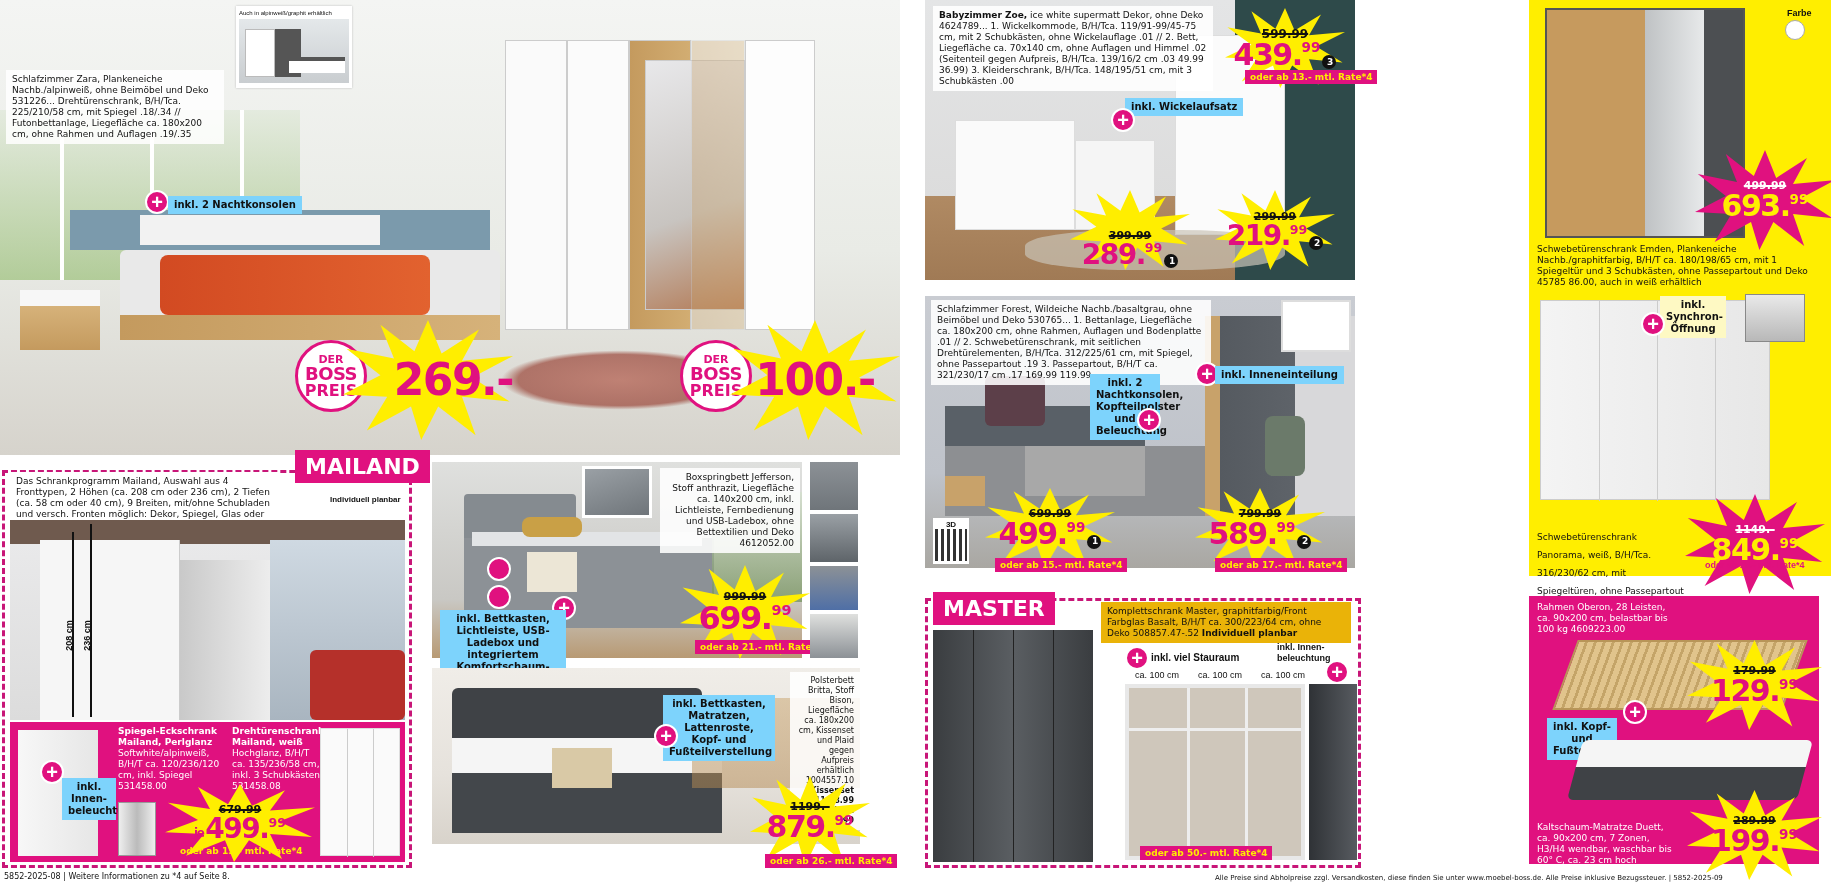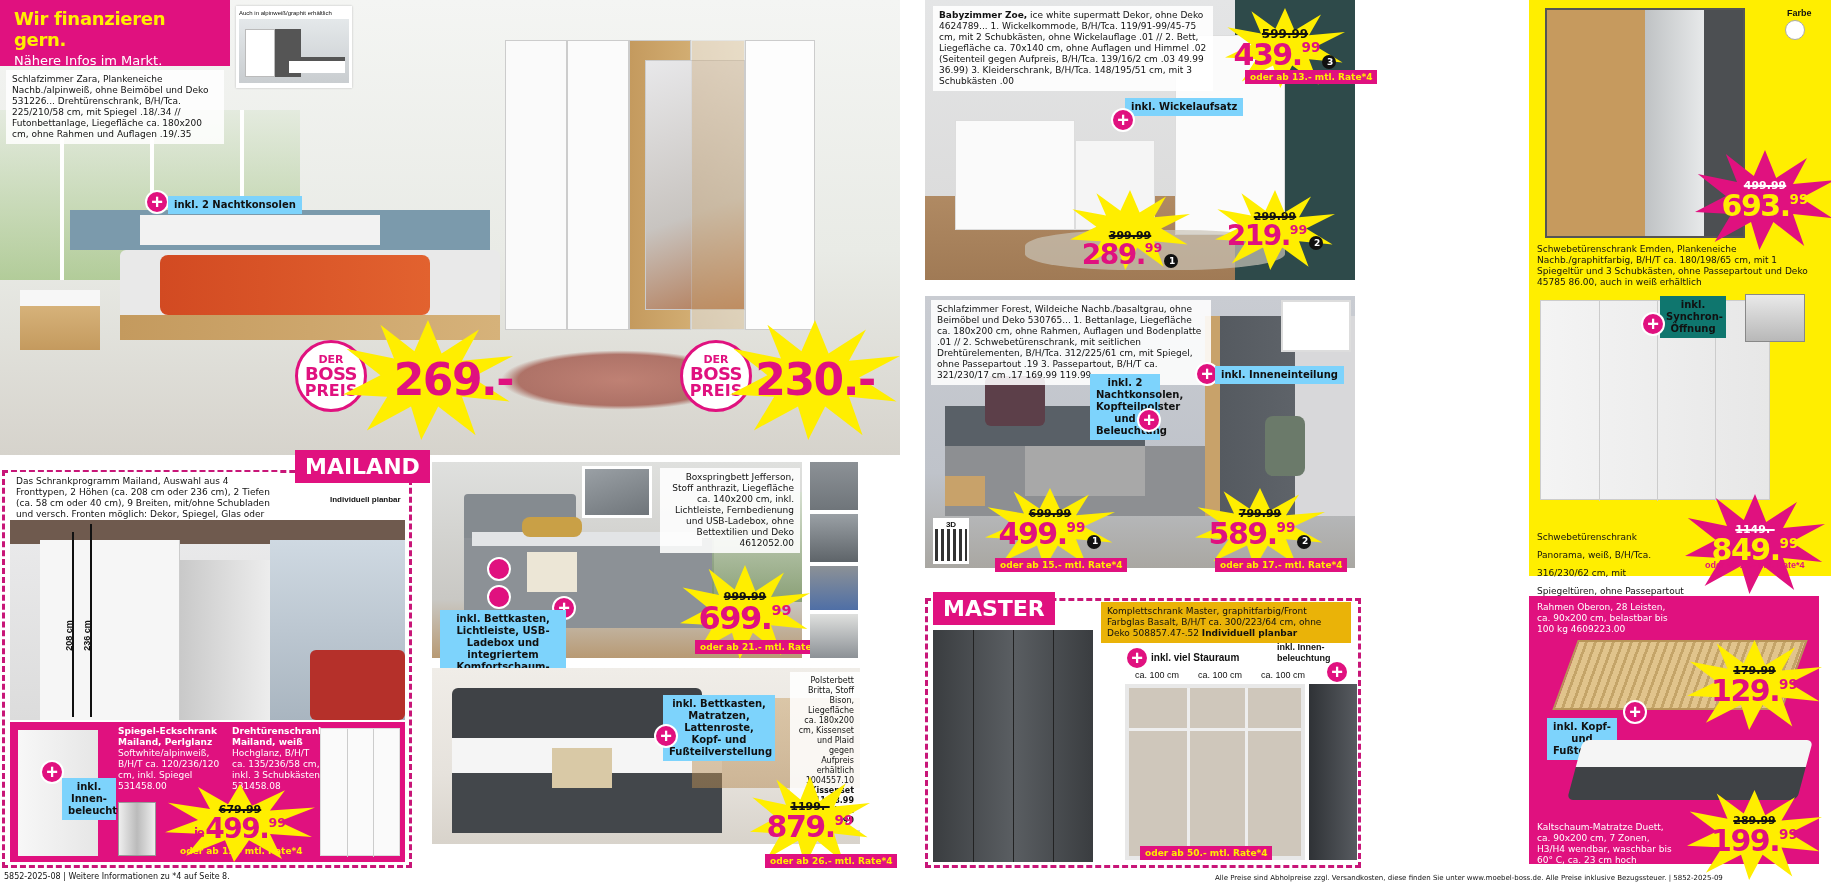--- a/index.html
+++ b/index.html
@@ -65,24 +65,20 @@
       <div class="abs" style="left:80px;top:5px;width:240px;height:30px;background:#f2f2f2;"></div>
       <div class="abs" style="left:60px;top:40px;width:380px;height:70px;background:#e9e9e9;border-radius:6px;"></div>
       <div class="abs" style="left:100px;top:45px;width:270px;height:60px;background:linear-gradient(90deg,#d24a22,#e2622f);border-radius:8px;"></div>
       <div class="abs" style="left:60px;top:105px;width:380px;height:25px;background:linear-gradient(90deg,#c49a5e,#d6b27a);"></div>
       <div class="abs" style="left:-40px;top:80px;width:80px;height:60px;background:linear-gradient(#d6b27a,#c49a5e);border-top:16px solid #f7f7f7;"></div>
     </div>
 
     <div class="abs" style="left:500px;top:350px;width:240px;height:60px;border-radius:50%;background:radial-gradient(#b25a4a,#9a4538 60%,transparent 70%);opacity:.7;"></div>
   </div>
 
-  <div class="abs pink" style="left:0;top:0;width:230px;height:66px;padding:8px 14px;">
-    <div style="color:#ffee00;font-weight:900;font-size:18px;font-family:'DejaVu Sans',sans-serif;letter-spacing:-0.3px;">Wir finanzieren gern.</div>
-    <div style="color:#fff;font-size:13px;margin-top:3px;font-family:'DejaVu Sans',sans-serif;">Nähere Infos im Markt.</div>
-  </div>
 
   <div class="abs" style="left:236px;top:6px;width:116px;height:82px;background:#fff;padding:3px;box-shadow:0 0 2px #bbb;">
     <div class="tiny" style="font-size:6px;line-height:8px;">Auch in alpinweiß/graphit erhältlich</div>
     <div style="margin-top:2px;height:64px;background:linear-gradient(180deg,#e4e8ea,#c9cdd0);position:relative;">
       <div class="abs" style="left:6px;top:10px;width:30px;height:48px;background:#fff;border:1px solid #bbb;"></div>
       <div class="abs" style="left:36px;top:10px;width:26px;height:48px;background:#555;"></div>
       <div class="abs" style="left:50px;top:38px;width:56px;height:16px;background:#fff;border-top:4px solid #555;"></div>
     </div>
   </div>
 
@@ -105,21 +101,21 @@
 
   <div class="boss" style="left:680px;top:340px;">
     <span class="l1">DER</span>
     <span class="l2">BOSS</span>
     <span class="l3">PREIS</span>
   </div>
   <div class="burst" style="left:730px;top:320px;width:170px;height:120px;">
     <svg class="star" viewBox="0 0 100 100" preserveAspectRatio="none">
         <polygon fill="#ffee00" points="50,0 58,28 80,8 70,34 100,30 76,48 98,68 70,64 78,96 56,72 46,100 40,72 14,92 26,64 0,62 22,46 2,24 30,32 22,4 42,26"></polygon>
       </svg>
-    <div class="new-price" style="font-size:44px;">230.-</div>
+    <div class="new-price" style="font-size:44px;">100.-</div>
   </div>
 
   <div class="dashed-pink" style="left:2px;top:470px;width:410px;height:398px;"></div>
   <div class="section-title" style="left:295px;top:450px;">MAILAND</div>
   <div class="desc-box" style="left:10px;top:472px;width:270px;background:#fff;">Das Schrankprogramm Mailand, Auswahl aus 4 Fronttypen, 2 Höhen (ca. 208 cm oder 236 cm), 2 Tiefen (ca. 58 cm oder 40 cm), 9 Breiten, mit/ohne Schubladen und versch. Fronten möglich: Dekor, Spiegel, Glas oder Lack 531458.00/.01/.05/.08/.13-.80</div>
   <div class="abs tiny" style="left:330px;top:495px;font-weight:700;">Individuell planbar</div>
 
   <div class="photo" style="left:10px;top:520px;width:395px;height:200px;background:linear-gradient(180deg,#6f5a4e 0%,#6f5a4e 12%,#e9e9ea 12%,#dcdcdc 100%);">
     <div class="abs" style="left:30px;top:20px;width:140px;height:180px;background:#f6f6f6;border-right:1px solid #ccc;"></div>
     <div class="abs" style="left:170px;top:40px;width:90px;height:160px;background:linear-gradient(90deg,#c9c9c9,#ededed);"></div>
@@ -368,21 +364,21 @@
         <span class="cents">99</span>
       </div>
   </div>
   <div class="abs" style="left:612px;top:244px;width:280px;font-size:9px;line-height:11px;font-family:'DejaVu Sans',sans-serif;">Schwebetürenschrank Emden, Plankeneiche Nachb./graphitfarbig, B/H/T ca. 180/198/65 cm, mit 1 Spiegeltür und 3 Schubkästen, ohne Passepartout und Deko 45785 86.00, auch in weiß erhältlich</div>
 
   <div class="abs" style="left:615px;top:300px;width:230px;height:200px;background:linear-gradient(90deg,#f4f4f4,#e7e7e7);border:1px solid #ccc;">
     <div class="abs" style="left:58px;top:0;width:1px;height:200px;background:#ccc;"></div>
     <div class="abs" style="left:116px;top:0;width:1px;height:200px;background:#ccc;"></div>
     <div class="abs" style="left:174px;top:0;width:1px;height:200px;background:#ccc;"></div>
   </div>
-  <div class="callout" style="left:735px;top:296px;width:66px;background:#0f766e;">inkl. Synchron-Öffnung</div>
+  <div class="callout" style="left:735px;top:296px;width:66px;background:#fef9c3;">inkl. Synchron-Öffnung</div>
   <div class="plus" style="left:716px;top:312px;">+</div>
   <div class="abs" style="left:820px;top:294px;width:60px;height:48px;background:linear-gradient(#e9e9e9,#b8b8b8);border:1px solid #888;"></div>
   <div class="abs" style="left:612px;top:528px;width:150px;font-size:9px;line-height:18px;font-family:'DejaVu Sans',sans-serif;">Schwebetürenschrank Panorama, weiß, B/H/Tca. 316/230/62 cm, mit Spiegeltüren, ohne Passepartout und Deko 514307.00</div>
   <div class="burst" style="left:760px;top:494px;width:140px;height:100px;">
     <svg class="star" viewBox="0 0 100 100" preserveAspectRatio="none">
         <polygon fill="#e0117f" points="50,0 58,28 80,8 70,34 100,30 76,48 98,68 70,64 78,96 56,72 46,100 40,72 14,92 26,64 0,62 22,46 2,24 30,32 22,4 42,26"></polygon>
       </svg>
     <div class="old-price" style="font-size:11px;color:#fff;">1149.-</div>
     <div class="new-price" style="font-size:30px;color:#ffee00;">
         <span>849.</span>

